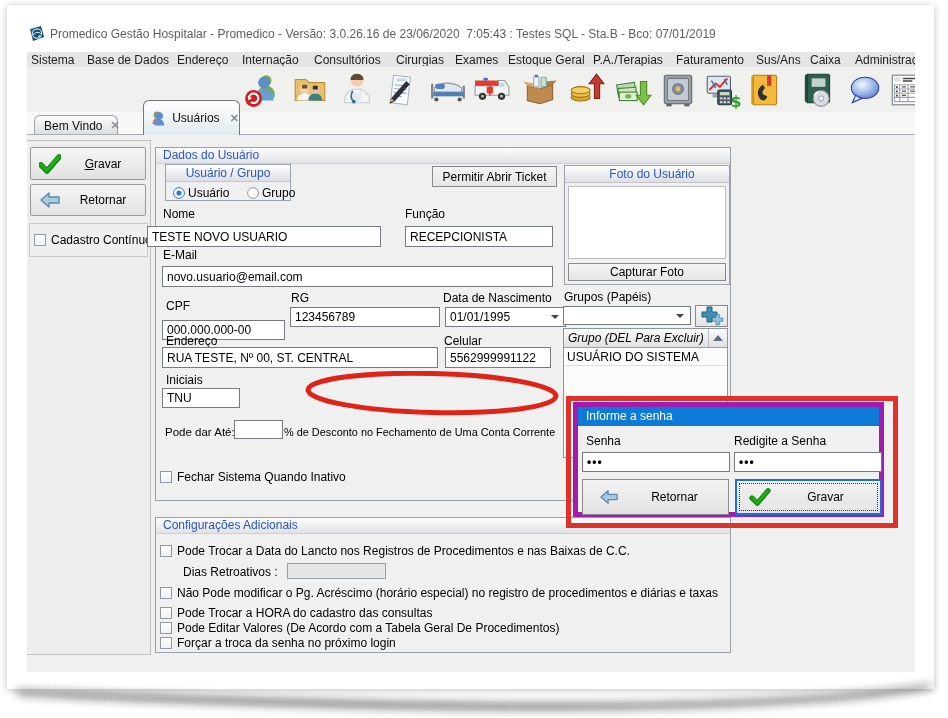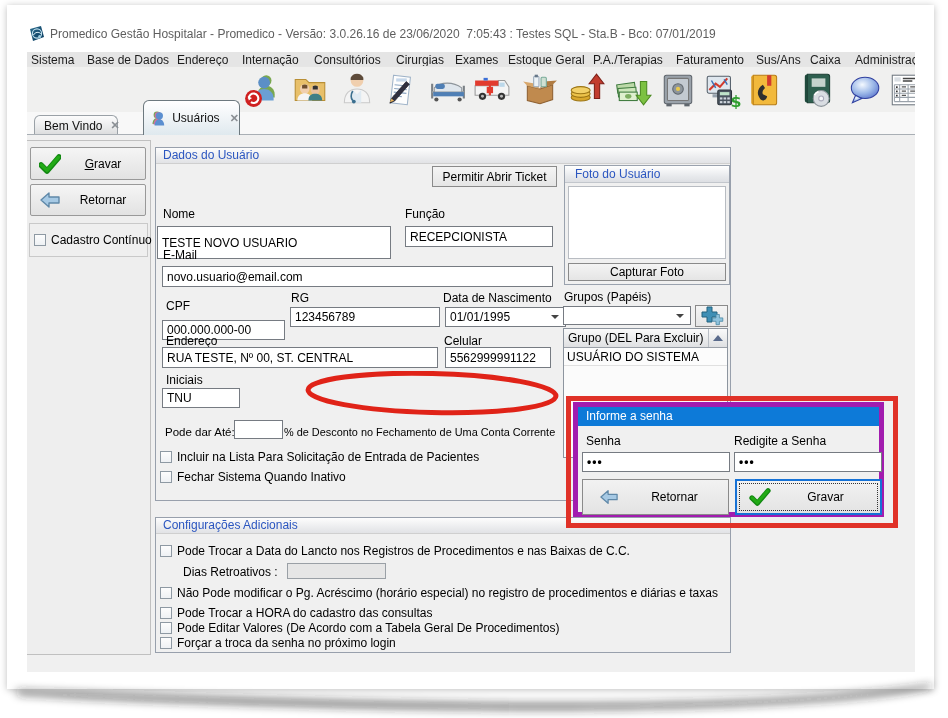--- a/index.html
+++ b/index.html
@@ -77,21 +77,21 @@
   
   .key-btn { position:absolute; left:290px; top:239px; width:233px; height:36px; background:#e2e2e2;
              border:2px solid #1672d6; display:flex; align-items:center; }
   .key-btn .ktext { font-size:11.2px; margin-left:5px; white-space:nowrap; }
   .red-ellipse { position:absolute; left:277px; top:236px; width:256px; height:45px; pointer-events:none; z-index:30; }
   .red-rect { position:absolute; left:539px; top:261px; width:332px; height:132px; border:5px solid #e03228; z-index:20; }
 
   
   .grid { position:absolute; border:1px solid #8d959f; background:#fbfbfb; }
   .grid-header { height:19px; background:linear-gradient(#fafafa,#dfe0e2); border-bottom:1px solid #9aa0a8;
-                 display:flex; align-items:center; font-size:12px; padding-left:4px; position:relative; }
+                 display:flex; align-items:center; font-size:12px; padding-left:4px; position:relative;font-style:italic; }
   .grid-row { height:18px; font-size:12px; line-height:18px; padding-left:3px; border-bottom:1px solid #e0e0e0; background:#fcfcfc; }
   .sort-cell { position:absolute; right:0; top:0; width:19px; height:18px; border-left:1px solid #b9bec5;
       display:flex; align-items:center; justify-content:center; }
   .sort-asc { width:0; height:0;
       border-left:5px solid transparent; border-right:5px solid transparent; border-bottom:6px solid #5a6b8c; }
 
   
   .dialog { position:absolute; left:546px; top:267px; width:311px; height:115px; background:#f0f0f0;
             border:5px solid #a21caf; z-index:21; }
   .dialog .dtitle { height:19px; background:#0d7ad8; color:#fff; font-size:12px; line-height:19px; padding-left:8px; }
@@ -361,31 +361,47 @@
               <span class="cb"></span>
               <span class="cb-label">Cadastro Contínuo</span>
             </div>
           </div>
         </div>
 
         <div class="groupbox" style="left:128px;top:12px;width:576px;height:354px">
           <div class="gb-caption">Dados do Usuário</div>
         </div>
 
+        <div class="minibox" style="left:138px;top:29px;width:126px;height:37px;background:#eff0f1">
+          <div class="mb-head">Usuário / Grupo</div>
+          <div style="position:absolute;left:7px;top:21px;display:flex;align-items:center">
+            <svg width="12" height="12" viewBox="0 0 12 12">
+              <circle cx="6" cy="6" r="5.4" fill="#fdfdfd" stroke="#2f7ac9"></circle>
+              <circle cx="6" cy="6" r="2.6" fill="#2f7ac9"></circle>
+            </svg>
+            <span style="margin-left:3px">Usuário</span>
+          </div>
+          <div style="position:absolute;left:81px;top:21px;display:flex;align-items:center">
+            <svg width="12" height="12" viewBox="0 0 12 12">
+              <circle cx="6" cy="6" r="5.4" fill="#fdfdfd" stroke="#8e99a3"></circle>
+            </svg>
+            <span style="margin-left:3px">Grupo</span>
+          </div>
+        </div>
 
         <button class="btn" style="left:405px;top:31px;width:125px;height:21px">Permitir Abrir Ticket</button>
 
         <div class="minibox" style="left:537px;top:30px;width:166px;height:120px;background:#f0f0f0">
-          <div class="mb-head" style="text-align:left;padding-left:10px">Foto do Usuário</div>
+          <div class="mb-head" style="text-align:center;padding-left:10px">Foto do Usuário</div>
           <div style="position:absolute;left:3px;top:20px;width:158px;height:73px;background:#fff;border:1px solid #b8bcc2"></div>
           <button class="btn" style="left:3px;top:97px;width:158px;height:18px">Capturar Foto</button>
         </div>
 
         <span class="field-label" style="left:136px;top:72px">Nome</span>
-        <div class="tbox" style="left:130px;top:91px;width:234px;height:33px">TESTE NOVO USUARIO</div>
+        <div class="tbox" style="left:120px;top:91px;width:234px;height:21px">TESTE NOVO USUARIO</div>
 
         <span class="field-label" style="left:378px;top:72px">Função</span>
         <div class="tbox" style="left:378px;top:91px;width:148px;height:21px">RECEPCIONISTA</div>
 
         <span class="field-label" style="left:136px;top:113px">E-Mail</span>
         <div class="tbox" style="left:135px;top:131px;width:391px;height:21px">novo.usuario@email.com</div>
 
         <span class="field-label" style="left:139px;top:164px">CPF</span>
         <div class="tbox" style="left:135px;top:185px;width:123px;height:20px">000.000.000-00</div>
         <span class="field-label" style="left:264px;top:156px">RG</span>
@@ -406,24 +422,20 @@
 
 
         <svg class="red-ellipse" width="256" height="45" viewBox="0 0 256 45">
           <ellipse cx="128" cy="22" rx="124" ry="19.5" fill="none" stroke="#e02318" stroke-width="5" transform="rotate(1.4 128 22)"></ellipse>
         </svg>
 
         <span class="field-label" style="left:138px;top:291px;font-size:11.5px">Pode dar Até:</span>
         <div class="tbox" style="left:207px;top:285px;width:49px;height:19px"></div>
         <span class="field-label" style="left:257px;top:291px;font-size:10.9px">% de Desconto no Fechamento de Uma Conta Corrente</span>
 
-        <div class="checkrow" style="position:absolute;left:133px;top:315px">
-          <span class="cb"></span>
-          <span class="cb-label">Incluir na Lista Para Solicitação de Entrada de Pacientes</span>
-        </div>
         <div class="checkrow" style="position:absolute;left:133px;top:335px">
           <span class="cb"></span>
           <span class="cb-label">Fechar Sistema Quando Inativo</span>
         </div>
 
         <span class="field-label" style="left:537px;top:155px">Grupos (Papéis)</span>
         <div class="tbox" style="left:536px;top:171px;width:128px;height:19px">
           <span></span>
           <span class="combo-arrow"></span>
         </div>

